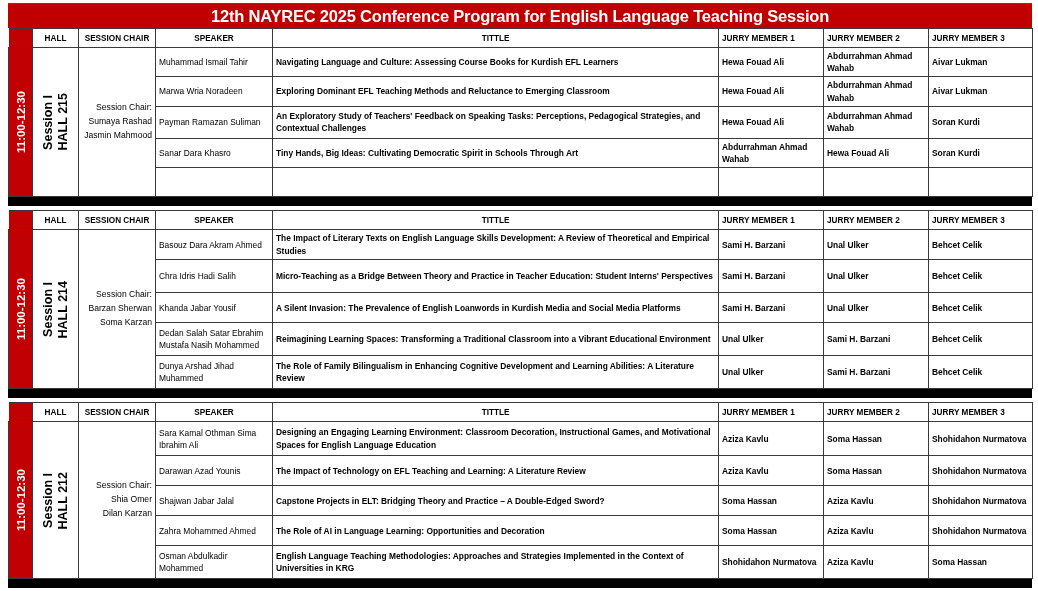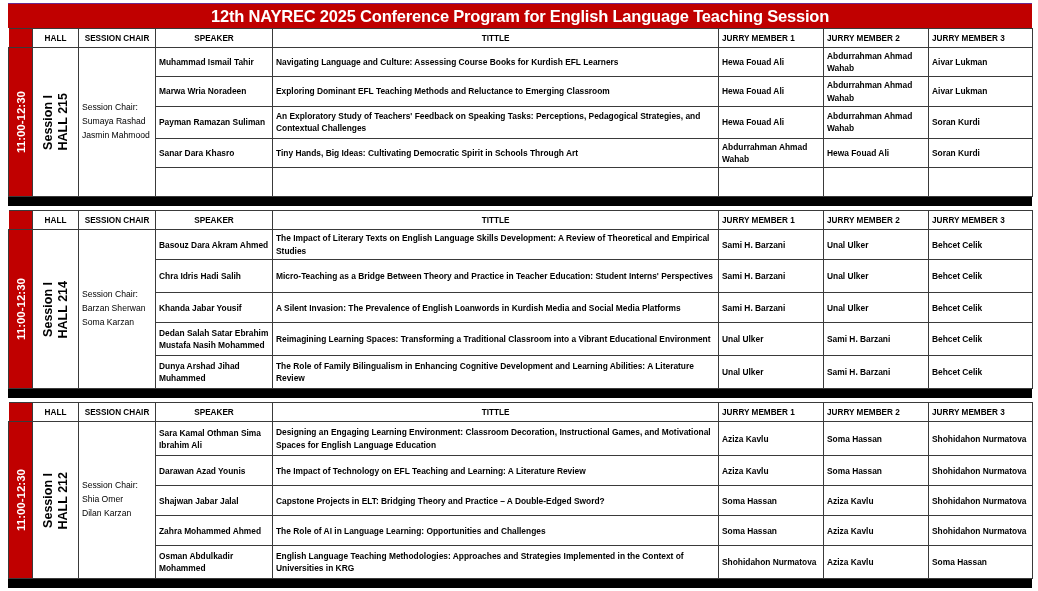--- a/index.html
+++ b/index.html
@@ -122,32 +122,32 @@
     transform: rotate(180deg);
     font-size: 12.5px;
     font-weight: bold;
     white-space: nowrap;
     line-height: 1.18;
     text-align: center;
   }
 
   
   td.chair-cell {
-    text-align: left;
+    text-align: right;
     vertical-align: middle;
     font-size: 8.6px;
     line-height: 1.62;
     padding: 2px 4px;
   }
   td.chair-cell .chair-line { display: block; white-space: nowrap; }
 
   
   td.speaker-cell {
     font-size: 8.4px;
-    font-weight: bold;
+    font-weight: normal;
     line-height: 1.45;
     vertical-align: middle;
     padding-left: 4px;
   }
   td.title-cell {
     font-size: 8.4px;
     font-weight: bold;
     line-height: 1.5;
     vertical-align: middle;
     padding-left: 4px;
@@ -395,21 +395,21 @@
             </tr>
             <tr class="greyline" style="height: 30px; margin-left: 28px;">
               <td class="speaker-cell">Shajwan Jabar Jalal</td>
               <td class="title-cell">Capstone Projects in ELT: Bridging Theory and Practice – A Double-Edged Sword?</td>
               <td class="jury-cell">Soma Hassan</td>
               <td class="jury-cell">Aziza Kavlu</td>
               <td class="jury-cell">Shohidahon Nurmatova</td>
             </tr>
             <tr style="height: 30px;">
               <td class="speaker-cell">Zahra Mohammed Ahmed</td>
-              <td class="title-cell">The Role of AI in Language Learning: Opportunities and Challenges</td>
+              <td class="title-cell">The Role of AI in Language Learning: Opportunities and Decoration</td>
               <td class="jury-cell">Soma Hassan</td>
               <td class="jury-cell">Aziza Kavlu</td>
               <td class="jury-cell">Shohidahon Nurmatova</td>
             </tr>
             <tr style="height: 33px; padding-left: 15px;">
               <td class="speaker-cell">Osman Abdulkadir Mohammed</td>
               <td class="title-cell">English Language Teaching Methodologies: Approaches and Strategies Implemented in the Context of Universities in KRG</td>
               <td class="jury-cell">Shohidahon Nurmatova</td>
               <td class="jury-cell">Aziza Kavlu</td>
               <td class="jury-cell">Soma Hassan</td>

